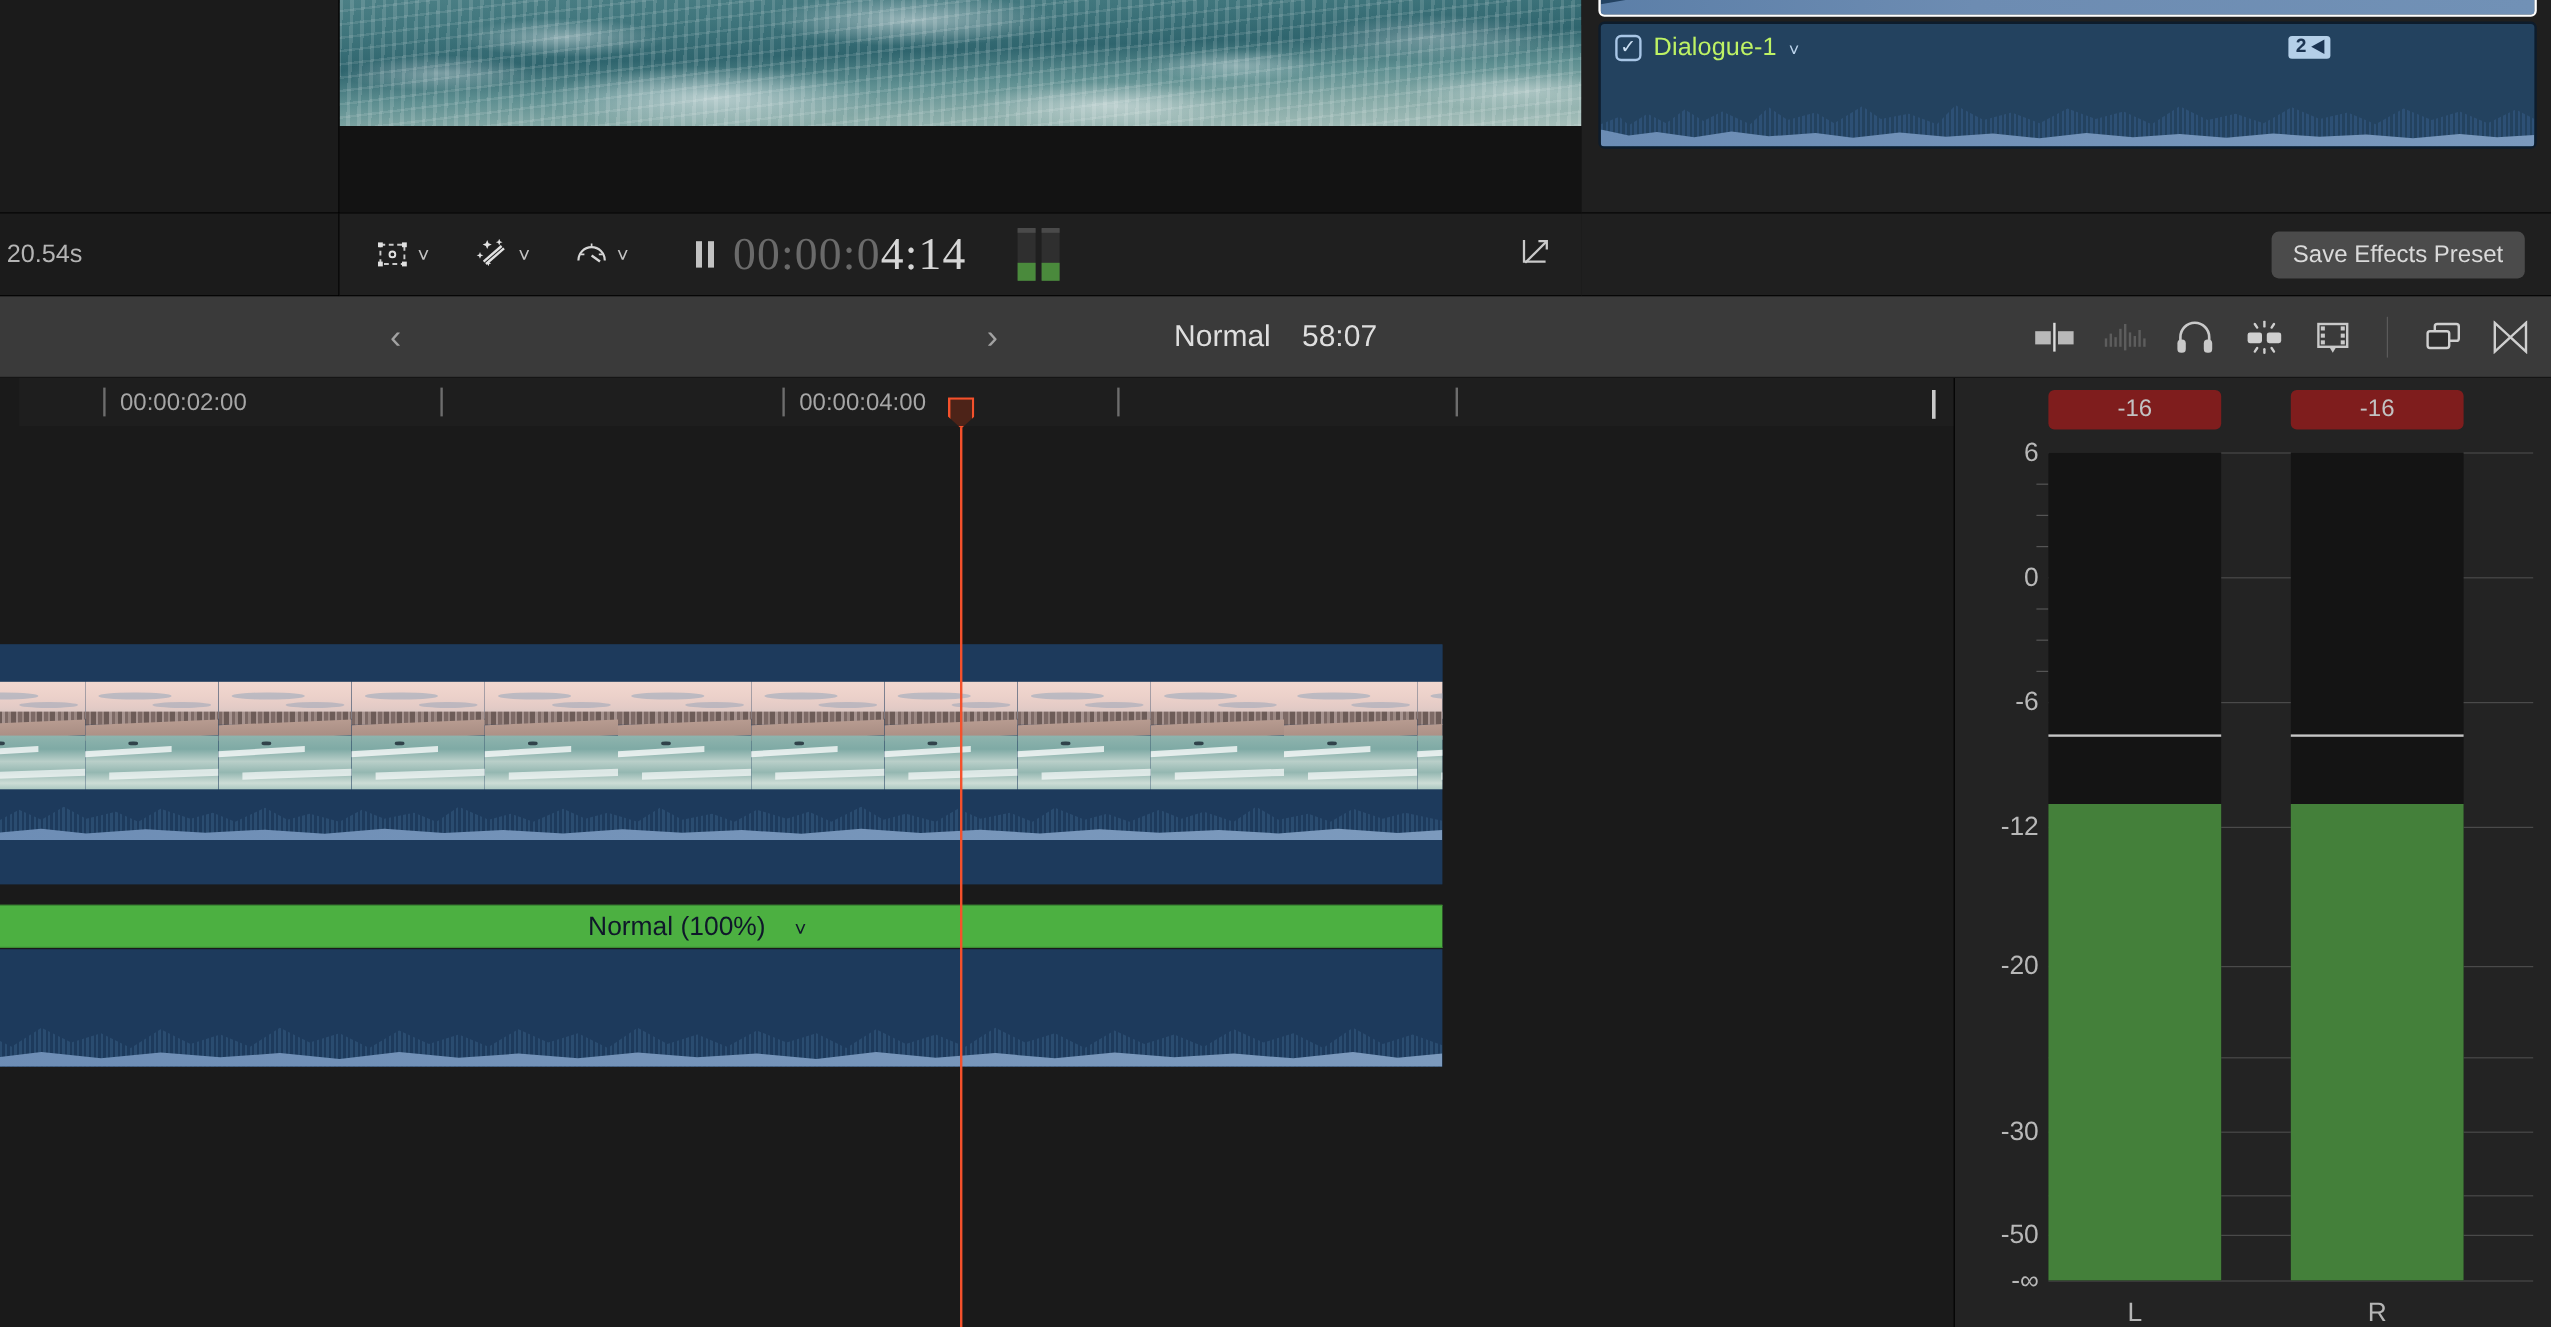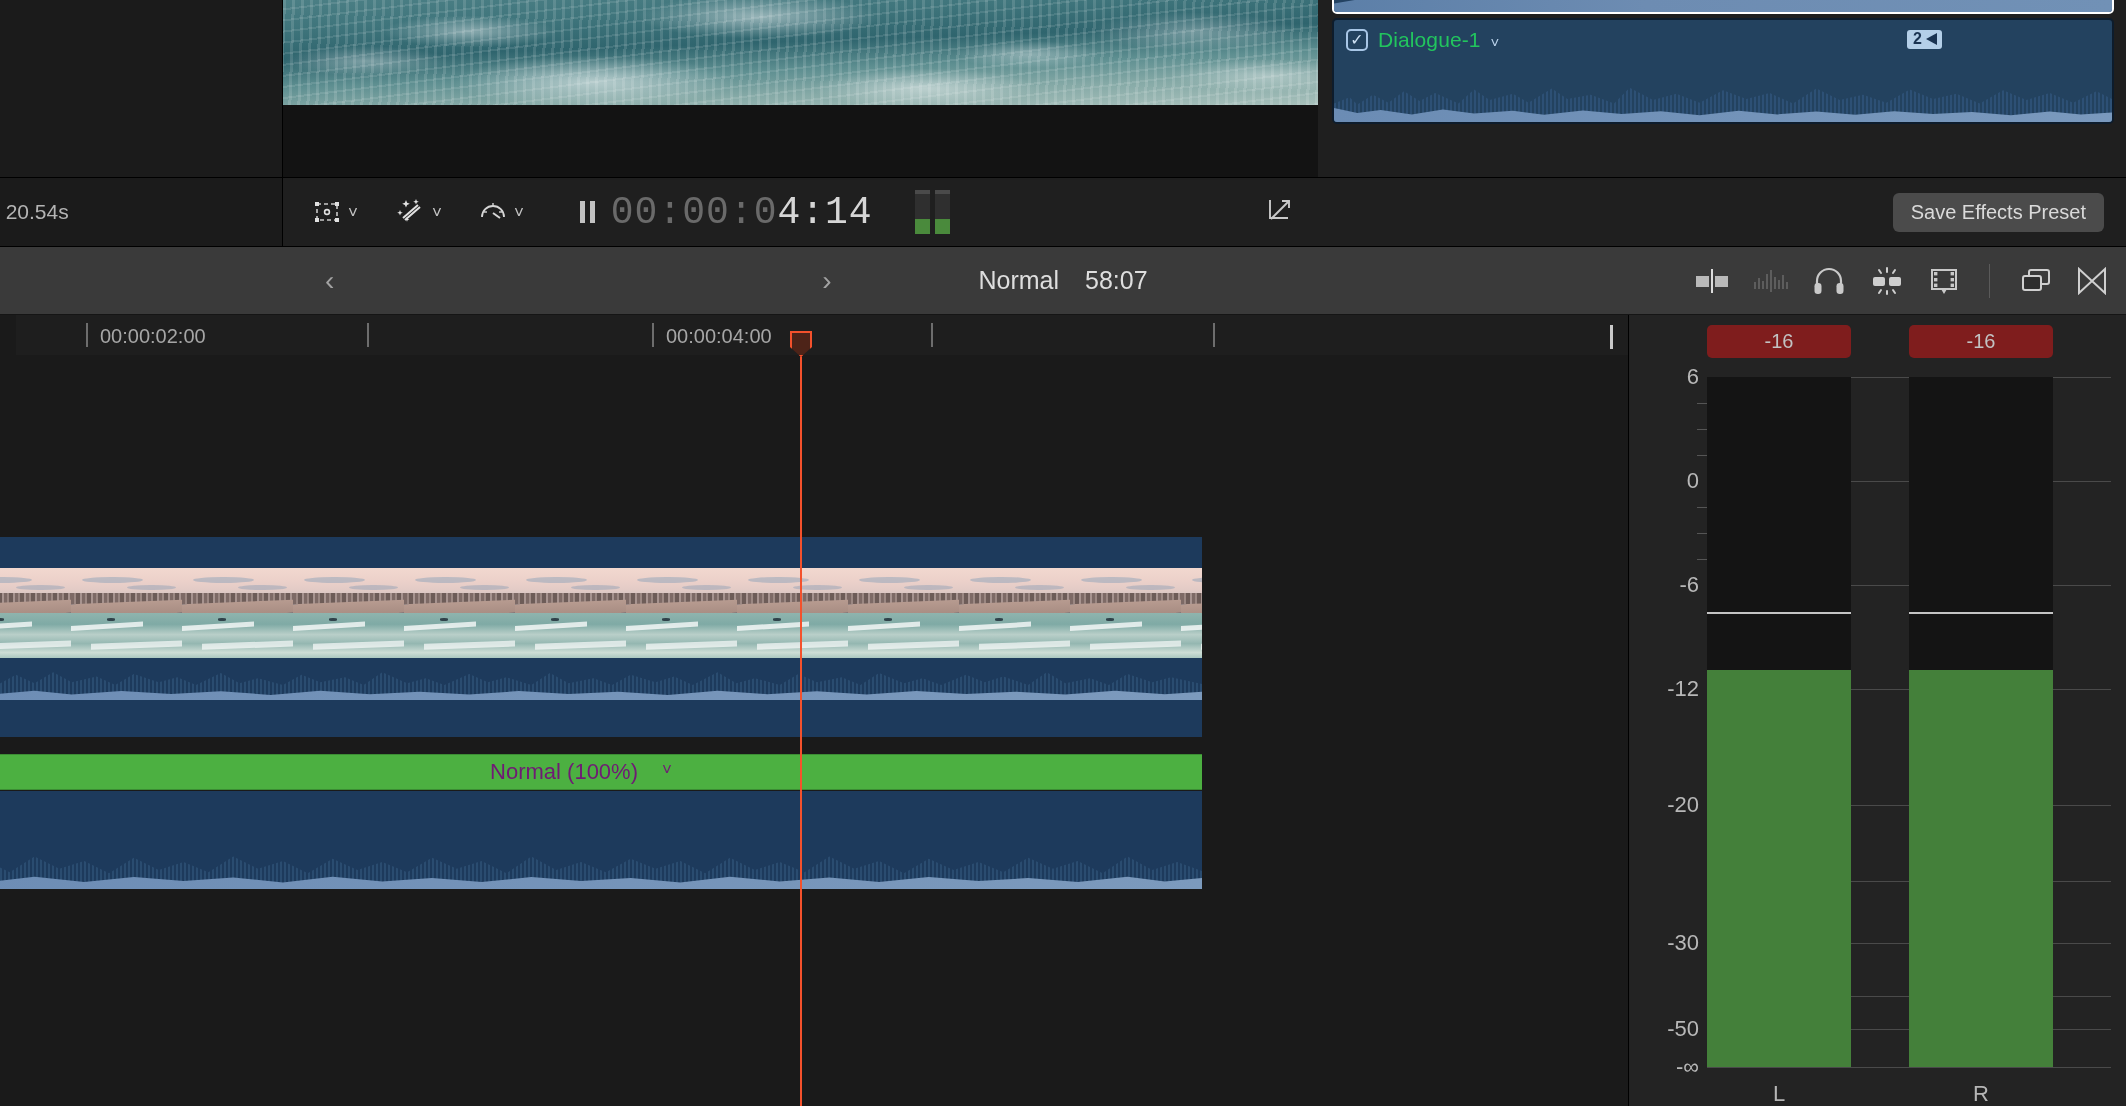--- a/index.html
+++ b/index.html
@@ -78,21 +78,21 @@
     position:absolute; left:0; bottom:0; width:100%; height:20px;
     background:linear-gradient(90deg,#6b8cb4,#7a99bd);
     clip-path: polygon(0% 100%,0% 30%,3% 55%,6% 40%,10% 62%,14% 38%,18% 58%,23% 44%,27% 64%,32% 42%,37% 60%,42% 46%,47% 66%,52% 44%,57% 62%,62% 48%,67% 64%,72% 46%,77% 60%,82% 50%,87% 66%,92% 48%,96% 62%,100% 52%,100% 100%);
   }
   .aclip-head { position:absolute; left:12px; top:8px; display:flex; align-items:center; gap:10px; z-index:4; }
   .chk {
     width:22px; height:22px; border:2px solid #a8c6e6; border-radius:5px;
     display:flex; align-items:center; justify-content:center;
     font-size:16px; color:#cfe2f5; line-height:1;
   }
-  .aclip-name { color:#22c55e; font-size:21px; letter-spacing:.1px; }
+  .aclip-name { color:#bef264; font-size:21px; letter-spacing:.1px; }
   .chev-sm { color:#bcd4ec; font-size:15px; line-height:1; transform:translateY(2px); }
   .chan-badge {
     position:absolute; right:170px; top:10px; z-index:4;
     background:#b4cfe8; color:#1b3452; border-radius:3px;
     padding:1px 5px 2px 6px; font-size:16px; font-weight:600;
     display:flex; align-items:center; gap:4px; line-height:1;
   }
   .spk { width:0;height:0; border-top:6px solid transparent; border-bottom:6px solid transparent; border-right:11px solid #1b3452; }
 
   
@@ -115,21 +115,21 @@
   .btn-preset {
     background:#4b4b4b; color:#dadada; border:none; border-radius:6px;
     font-size:20px; padding:8px 18px; font-family:inherit; cursor:pointer;
   }
   .tool-grp { display:flex; align-items:center; gap:6px; cursor:pointer; }
   .chev { color:#c4c4c4; font-size:17px; line-height:1; }
   .pause-ic { display:flex; gap:5px; margin-left:8px; }
   .pause-ic i { display:block; width:5px; height:22px; background:#c2c2c2; }
   .tc {
     font-size:38px; letter-spacing:1px; margin-left:16px;
-    font-family:Liberation Mono, monospace; font-weight:300;
+    font-family:Liberation Serif, serif; font-weight:300;
   }
   .tc .dim { color:#6a6a6a; }
   .tc .lit { color:#d6d6d6; }
   .minimeters { display:flex; gap:5px; margin-left:42px; }
   .mm { width:15px; height:44px; background:#2f2f2f; position:relative; border-radius:1px; }
   .mm::before{content:"";position:absolute;left:0;top:0;width:100%;height:4px;background:#4a4a4a;}
   .mm::after{content:"";position:absolute;left:0;bottom:0;width:100%;height:15px;background:#4a8a3c;}
   .expand-ic { margin-left:auto; margin-right:24px; }
 
   
@@ -179,21 +179,21 @@
     background:linear-gradient(90deg,#6d8db5,#7c9abd);
     clip-path: polygon(0% 100%,0% 40%,3% 62%,6% 42%,9% 66%,13% 44%,17% 62%,21% 46%,25% 68%,29% 42%,33% 64%,37% 48%,41% 66%,45% 44%,49% 62%,53% 48%,57% 68%,61% 42%,65% 64%,69% 46%,73% 66%,77% 44%,81% 62%,85% 48%,89% 66%,93% 42%,97% 64%,100% 48%,100% 100%);
   }
   .clip-main .toprow { position:absolute; left:0; top:0; width:100%; height:31px; background:#1d3a5c; }
 
   .retime-bar {
     position:absolute; left:-40px; top:399px; width:1242px; height:36px;
     background:#4cb041; display:flex; align-items:center; justify-content:center;
     border-top:1px solid #3c8d34; border-bottom:1px solid #3c8d34;
   }
-  .retime-label { color:#701a75; font-size:22px; display:flex; align-items:flex-start; gap:24px; }
+  .retime-label { color:#0f172a; font-size:22px; display:flex; align-items:center; gap:24px; }
   .retime-chev { font-size:17px; line-height:1; transform:translateY(2px); }
 
   .clip-audio-lane {
     position:absolute; left:-40px; top:436px; width:1242px; height:98px; background:#1d3a5c;
   }
   .clip-audio-lane .aud-dark2 {
     position:absolute; left:0; bottom:0; width:100%; height:56px;
     background:repeating-linear-gradient(90deg,#2a4c70 0 2px,#1d3a5c 2px 4px);
     clip-path: polygon(0% 100%,0% 66%,2% 48%,4% 70%,6% 42%,8% 64%,10% 50%,12% 72%,14% 44%,16% 66%,18% 52%,20% 70%,22% 42%,24% 64%,26% 50%,28% 72%,30% 46%,32% 66%,34% 52%,36% 70%,38% 44%,40% 64%,42% 50%,44% 72%,46% 42%,48% 66%,50% 52%,52% 70%,54% 46%,56% 64%,58% 50%,60% 72%,62% 44%,64% 66%,66% 52%,68% 70%,70% 42%,72% 64%,74% 50%,76% 72%,78% 46%,80% 66%,82% 52%,84% 70%,86% 44%,88% 64%,90% 50%,92% 72%,94% 42%,96% 66%,98% 52%,100% 68%,100% 100%);
   }

